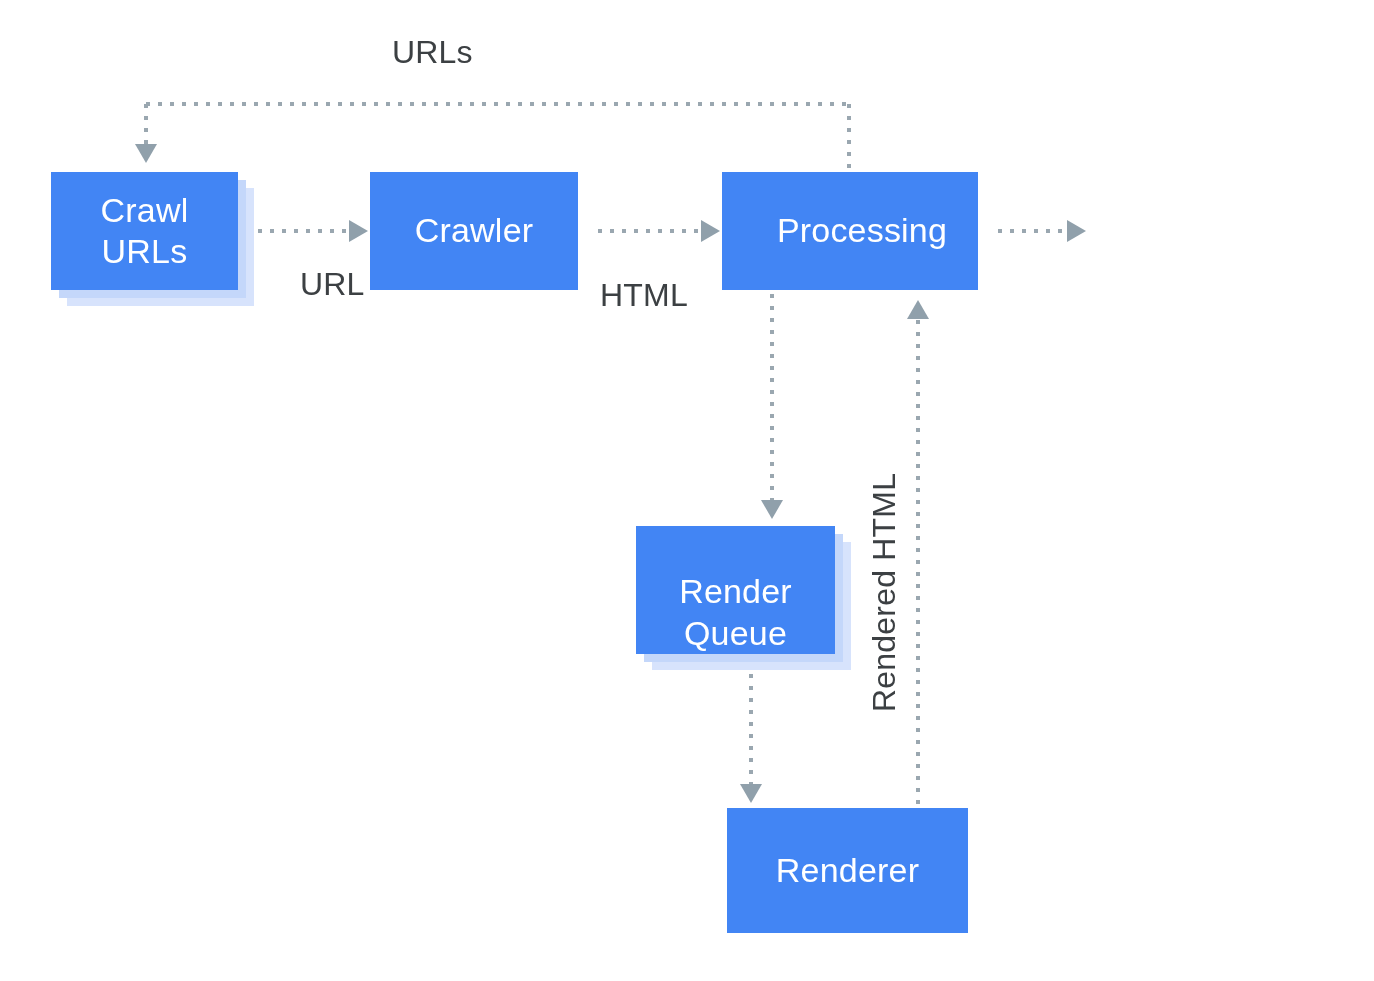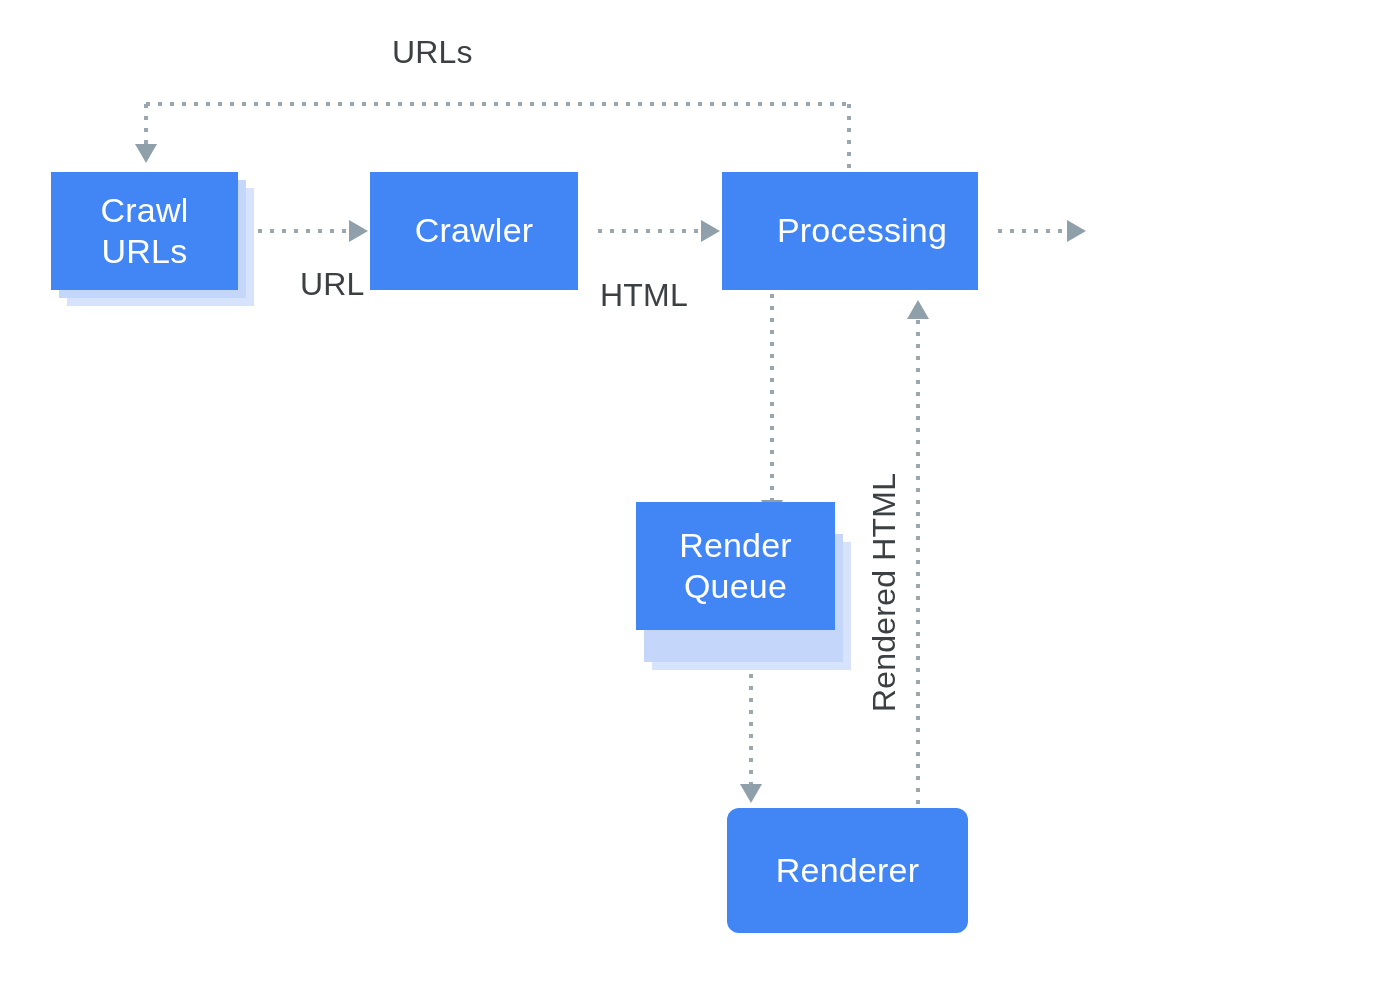--- a/index.html
+++ b/index.html
@@ -146,29 +146,29 @@
   <div class="arrow right" style="left:1067px; top:220px;"></div>
 
   <div class="plate back" style="left:1104px; top:188px; width:200px; height:118px;"></div>
   <div class="plate mid" style="left:1096px; top:180px; width:200px; height:118px;"></div>
 
   <div class="dot-v" style="left:770px; top:294px; height:208px;"></div>
   <div class="arrow down" style="left:761px; top:500px;"></div>
 
   <div class="plate back" style="left:652px; top:542px; width:199px; height:128px;"></div>
   <div class="plate mid" style="left:644px; top:534px; width:199px; height:128px;"></div>
-  <div class="node" style="left:636px; top:502px; width:199px; height:128px;">
+  <div class="node" style="left:636px; top:526px; width:199px; height:128px;align-items:flex-end;">
     <span class="node-label">Render
 Queue</span>
   </div>
 
   <div class="dot-v" style="left:749px; top:662px; height:124px;"></div>
   <div class="arrow down" style="left:740px; top:784px;"></div>
 
-  <div class="node" style="left:727px; top:808px; width:241px; height:125px;border-radius:12px;">
+  <div class="node" style="left:727px; top:808px; width:241px; height:125px;">
     <span class="node-label">Renderer</span>
   </div>
 
   <div class="dot-v" style="left:916px; top:320px; height:490px;"></div>
   <div class="arrow up" style="left:907px; top:300px;"></div>
   <div class="edge-label vertical" style="left:866px; top:712px;">Rendered HTML</div>
 
 </div>
 
 </body></html>

